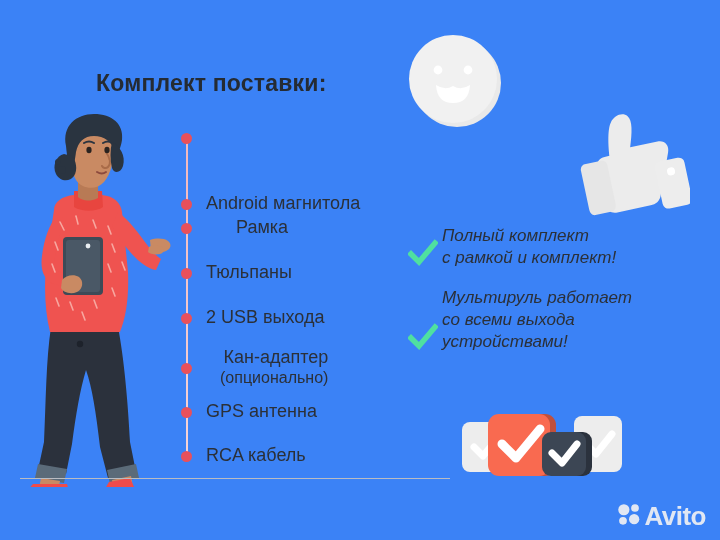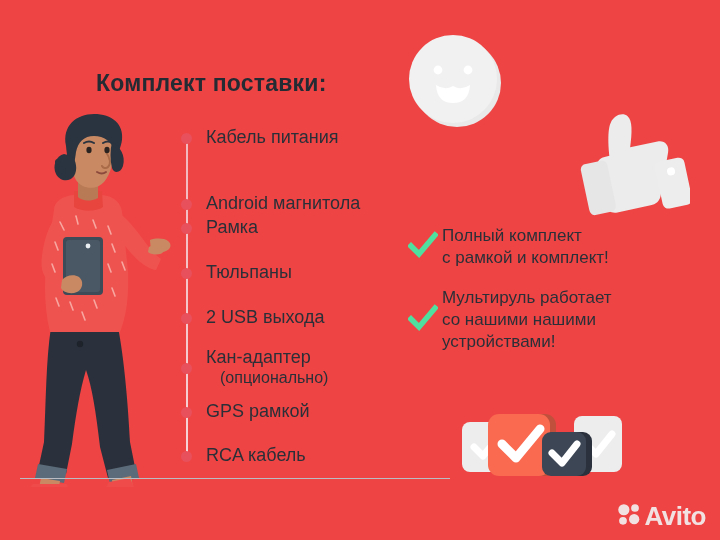--- a/index.html
+++ b/index.html
@@ -3,21 +3,21 @@
 <meta charset="utf-8">
 <style>
   * { margin:0; padding:0; box-sizing:border-box; }
   html,body { width:720px; height:540px; }
   body {
     font-family:"Liberation Sans", sans-serif;
     background:#ffffff;
     position:relative;
     overflow:hidden;
   }
-  #canvas { position:relative; width:720px; height:540px; background:#ef4444; }
+  #canvas { position:relative; width:720px; height:540px; background:#3b82f6; }
 
   
   .deco { position:absolute; pointer-events:none; }
   #smiley-deco { left:400px; top:25px; width:110px; height:110px; }
   #thumb-deco  { left:568px; top:108px; width:122px; height:116px; }
 
   
   #page-title {
     position:absolute; left:96px; top:70px;
     font-size:23px; font-weight:bold; color:#252b33;
@@ -41,21 +41,21 @@
   .kit-label {
     font-size:18px; color:#2b3038; line-height:23px; white-space:nowrap;
   }
   .kit-sub {
     font-size:16px; color:#2b3038; line-height:18px;
     white-space:nowrap; margin-left:14px;
   }
 
   
   #benefits { position:absolute; left:408px; top:225px; width:300px; }
-  .benefit { position:relative; display:flex; align-items:center; margin-bottom:18px; }
+  .benefit { position:relative; display:flex; align-items:flex-end; margin-bottom:18px;font-style:italic; }
   .benefit .tick { flex:none; width:30px; height:30px; margin-top:-2px; }
   .benefit .btext {
     margin-left:4px; font-size:17px; line-height:22px;
     color:#2b3038; font-weight:500; white-space:nowrap;
   }
 
   
   #ground-line {
     position:absolute; left:20px; top:478px; width:430px; height:1px;
     background:#b9bcc2;
@@ -179,65 +179,62 @@
     </svg>
   </div>
 
   <div id="ground-line"></div>
 
   <div id="kit-list">
     <div id="kit-line"></div>
 
     <div class="kit-item" style="top:0px;">
       <span class="kit-dot"></span>
-      <span class="kit-texts">
-        <span class="kit-label">Кабель питания</span>
-      </span>
     </div>
 
     <div class="kit-item" style="top:45px;margin-top:21px;">
       <span class="kit-dot"></span>
       <span class="kit-texts">
         <span class="kit-label">Android магнитола</span>
       </span>
     </div>
 
-    <div class="kit-item" style="top:90px;">
+    <div class="kit-item" style="top:90px;gap:30px;">
       <span class="kit-dot"></span>
       <span class="kit-texts">
         <span class="kit-label">Рамка</span>
       </span>
     </div>
 
     <div class="kit-item" style="top:135px;justify-content:flex-end;">
       <span class="kit-dot"></span>
       <span class="kit-texts">
         <span class="kit-label">Тюльпаны</span>
       </span>
     </div>
 
     <div class="kit-item" style="top:180px;justify-content:center;">
       <span class="kit-dot"></span>
       <span class="kit-texts">
         <span class="kit-label">2 USB выхода</span>
       </span>
     </div>
 
-    <div class="kit-item" style="top:220px;">
+    <div class="kit-item" style="top:220px;text-align:right;">
       <span class="kit-dot" style="margin-top:17px;"></span>
       <span class="kit-texts">
         <span class="kit-label">Кан-адаптер</span>
         <span class="kit-sub" style="display:block;">(опционально)</span>
       </span>
     </div>
 
     <div class="kit-item" style="top:274px;">
       <span class="kit-dot"></span>
       <span class="kit-texts">
-        <span class="kit-label">GPS рамкой</span>
+        <span class="kit-label">GPS антенна</span>
       </span>
     </div>
 
     <div class="kit-item" style="top:318px;">
       <span class="kit-dot"></span>
       <span class="kit-texts">
         <span class="kit-label">RCA кабель</span>
       </span>
     </div>
   </div>
@@ -257,21 +254,21 @@
     </div>
 
     <div class="benefit" style="margin-top:9px;">
       <span class="tick">
         <svg viewBox="0 0 30 30" width="30" height="30">
           <path d="M3 15 L11 23 L27 4" fill="none" stroke="#4FE0A0" stroke-width="5.5" stroke-linecap="square" stroke-linejoin="miter"></path>
         </svg>
       </span>
       <span class="btext">
         <span>Мультируль работает</span><br>
-        <span>со нашими нашими</span><br>
+        <span>со всеми выхода</span><br>
         <span>устройствами!</span>
       </span>
     </div>
 
   </div>
 
   <div id="check-cards">
     <svg viewBox="0 0 160 80" width="160" height="80">
 
       <rect x="0" y="14" width="46" height="50" rx="8" fill="#ededed"></rect>

